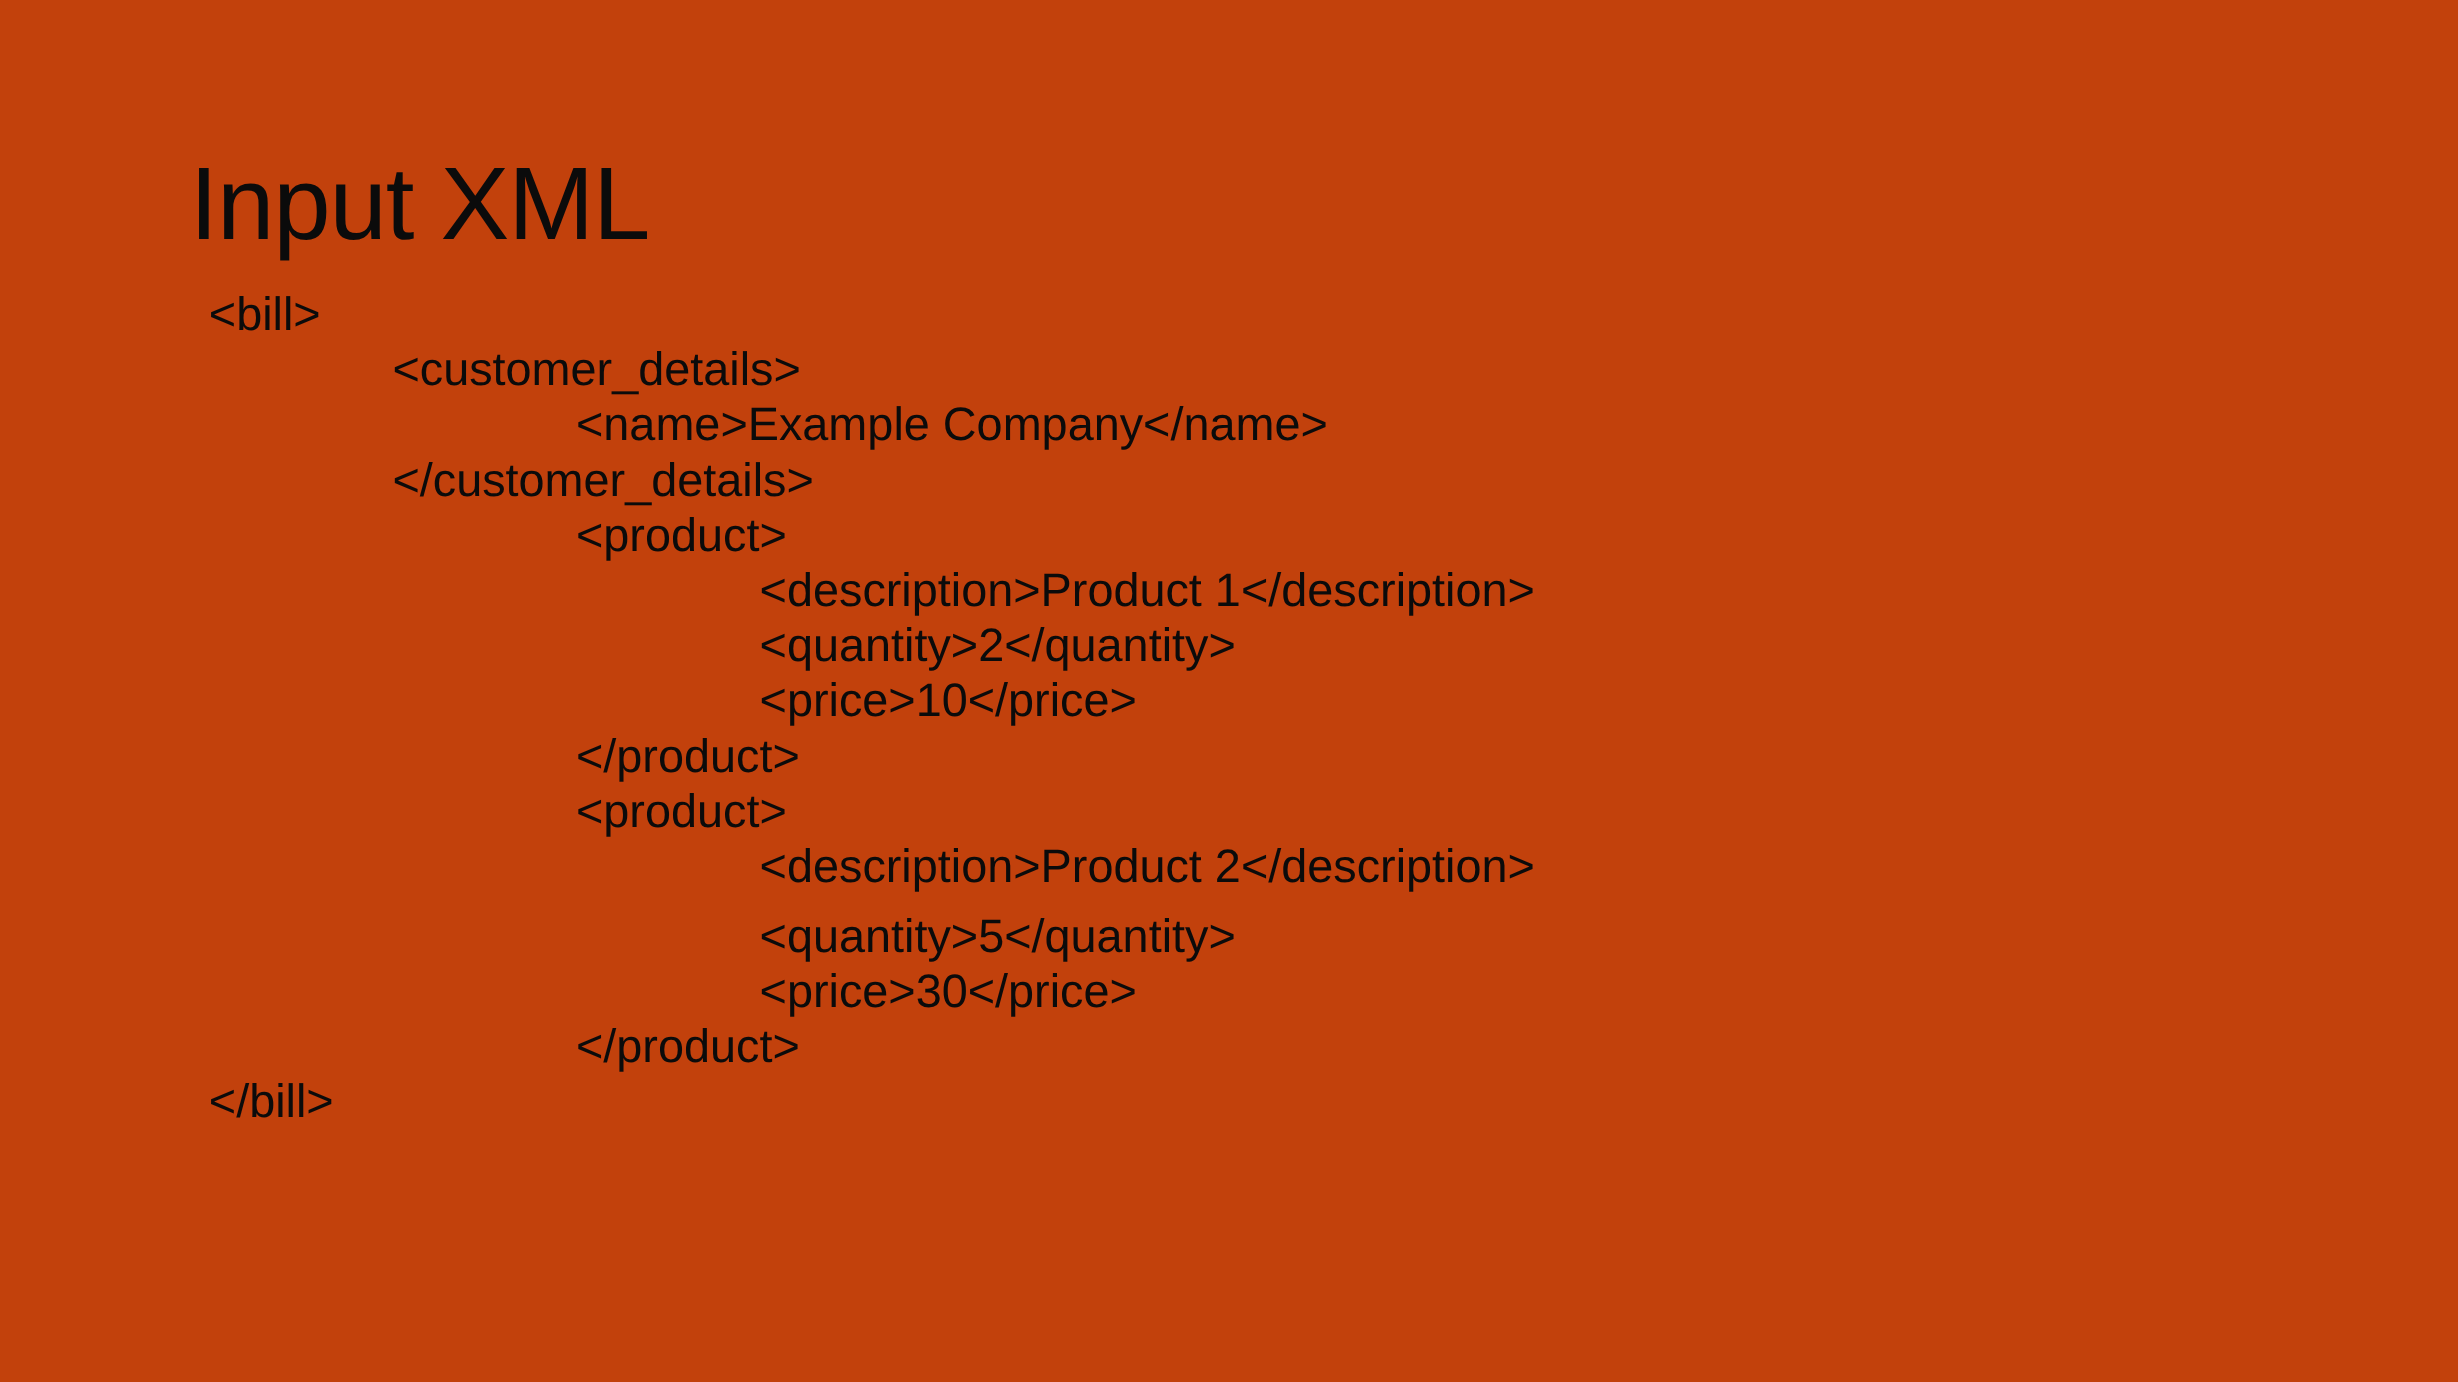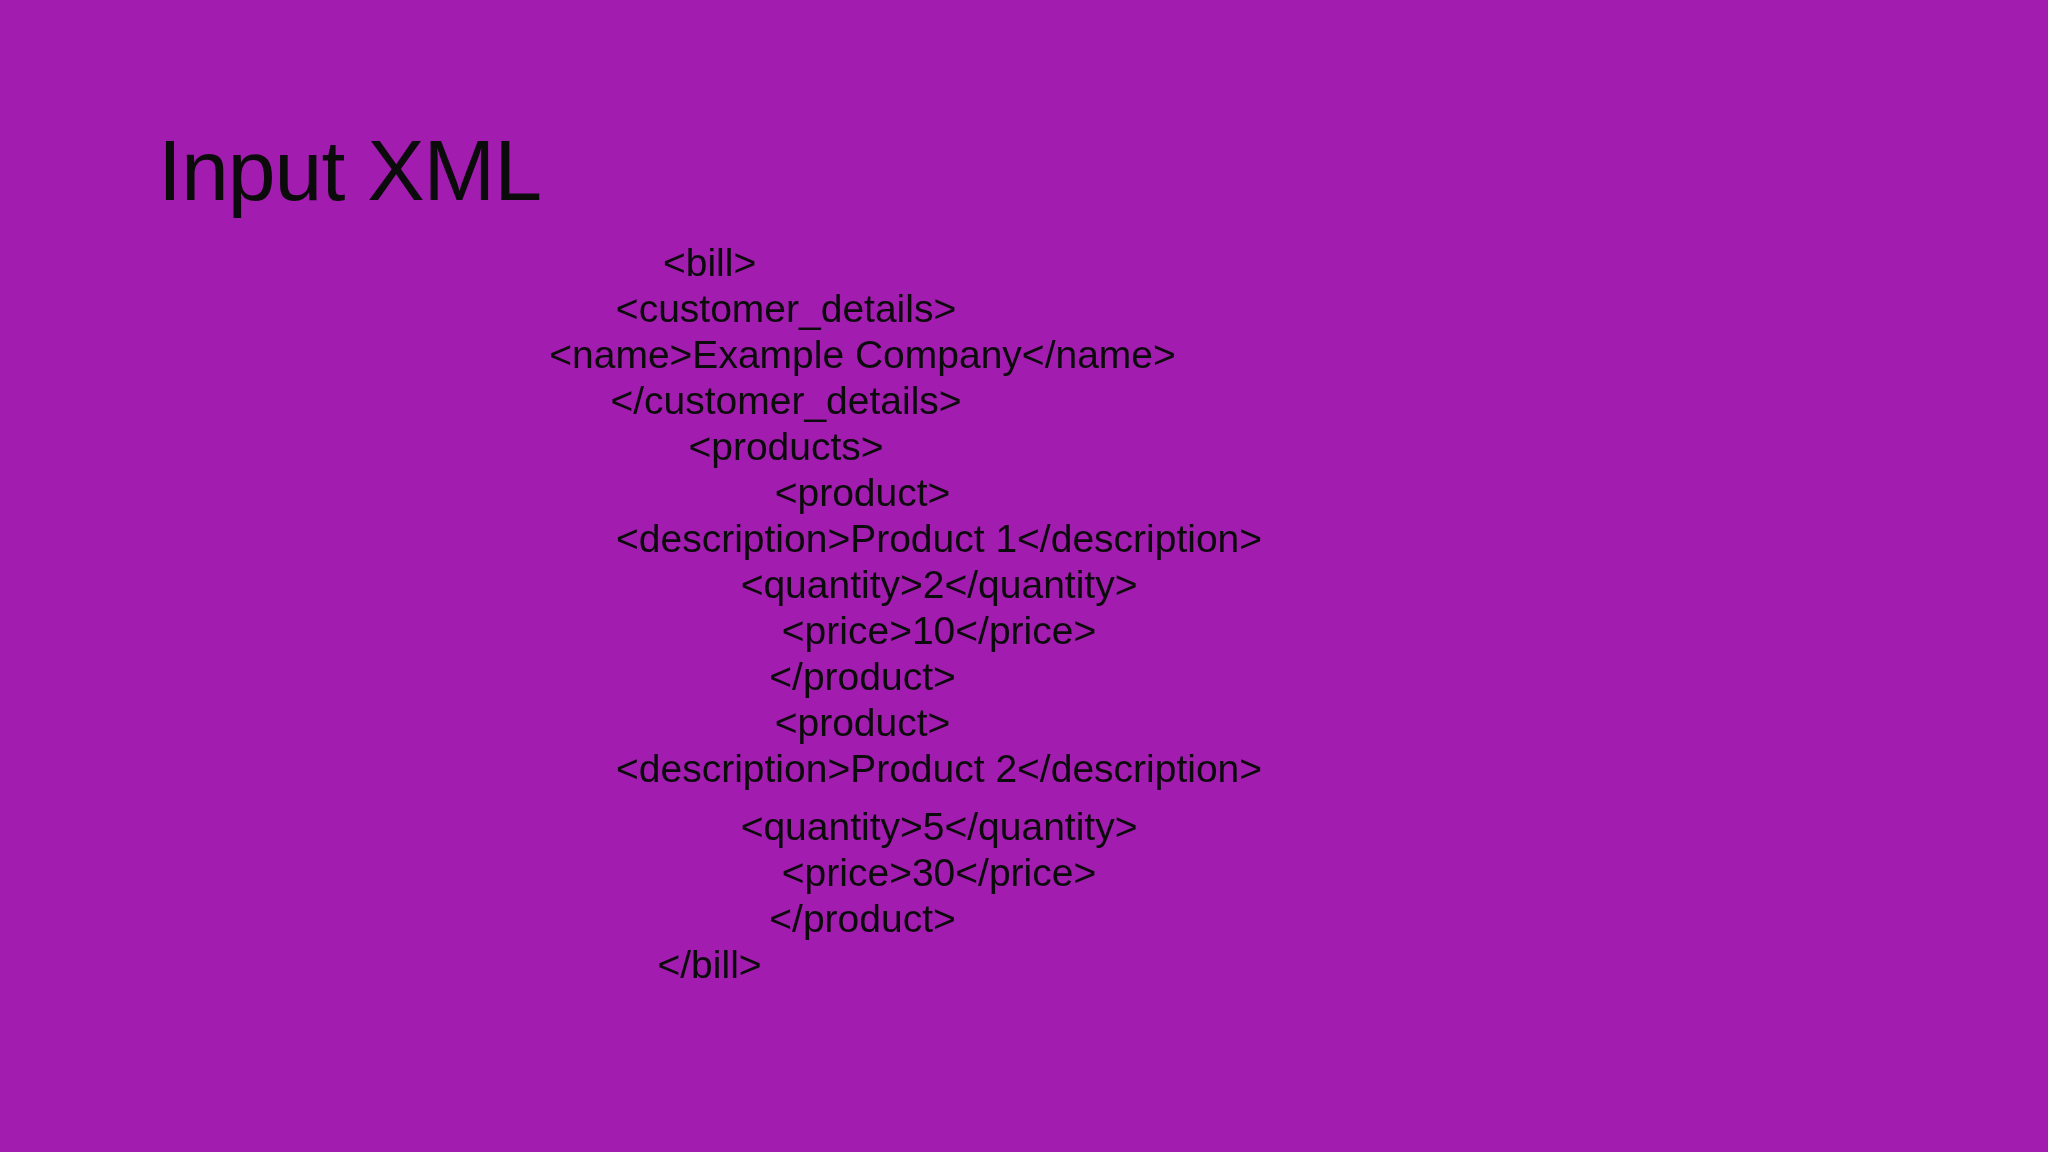--- a/index.html
+++ b/index.html
@@ -10,58 +10,56 @@
     width: 2048px;
     height: 1152px;
     background: #ffffff;
     font-family: "Liberation Sans", sans-serif;
     overflow: hidden;
   }
   .slide {
     position: relative;
     width: 2048px;
     height: 1152px;
-    background: #a21caf;
+    background: #c2410c;
   }
   .title {
     position: absolute;
     left: 158px;
     top: 122px;
     font-size: 86px;
     line-height: 96px;
     font-weight: 400;
     color: #0b0b0b;
     letter-spacing: -1px;
     white-space: nowrap;
   }
   .code {
     position: absolute;
-    left: 157px;
+    left: 174px;
     top: 240px;
     color: #0b0b0b;
-    text-align: center;
   }
   .code-line {
     font-size: 39px;
     line-height: 46px;
     white-space: pre;
     font-weight: 400;
   }
 </style>
 </head>
 <body>
 
 <div class="slide">
   <div class="title">Input XML</div>
   <div class="code" id="code-block">
       <div class="code-line" style="padding-left: 0px;">&lt;bill&gt;</div>
       <div class="code-line" style="padding-left: 153px;">&lt;customer_details&gt;</div>
       <div class="code-line" style="padding-left: 306px;">&lt;name&gt;Example Company&lt;/name&gt;</div>
       <div class="code-line" style="padding-left: 153px;">&lt;/customer_details&gt;</div>
-      <div class="code-line" style="padding-left: 153px;">&lt;products&gt;</div>
       <div class="code-line" style="padding-left: 306px;">&lt;product&gt;</div>
       <div class="code-line" style="padding-left: 459px;">&lt;description&gt;Product 1&lt;/description&gt;</div>
       <div class="code-line" style="padding-left: 459px;">&lt;quantity&gt;2&lt;/quantity&gt;</div>
       <div class="code-line" style="padding-left: 459px;">&lt;price&gt;10&lt;/price&gt;</div>
       <div class="code-line" style="padding-left: 306px;">&lt;/product&gt;</div>
       <div class="code-line" style="padding-left: 306px;">&lt;product&gt;</div>
       <div class="code-line" style="padding-left: 459px;">&lt;description&gt;Product 2&lt;/description&gt;</div>
       <div class="code-line" style="padding-left: 459px; margin-top: 12px;">&lt;quantity&gt;5&lt;/quantity&gt;</div>
       <div class="code-line" style="padding-left: 459px;">&lt;price&gt;30&lt;/price&gt;</div>
       <div class="code-line" style="padding-left: 306px;">&lt;/product&gt;</div>

